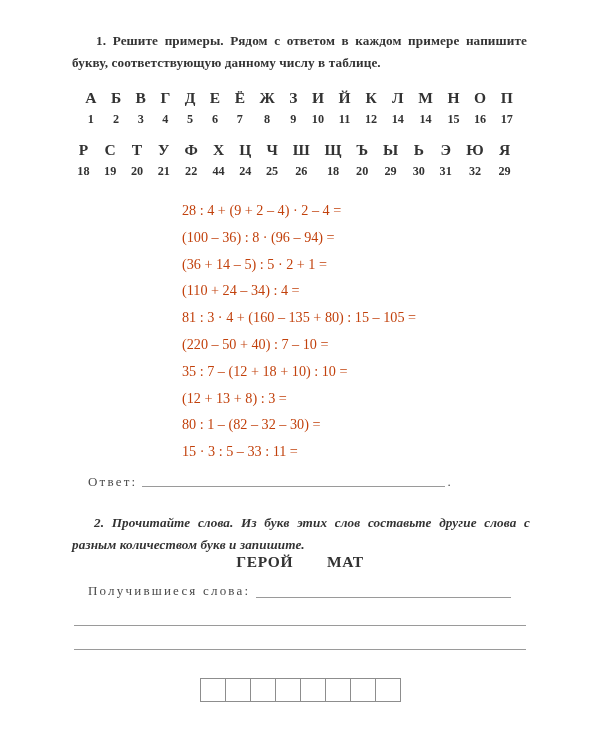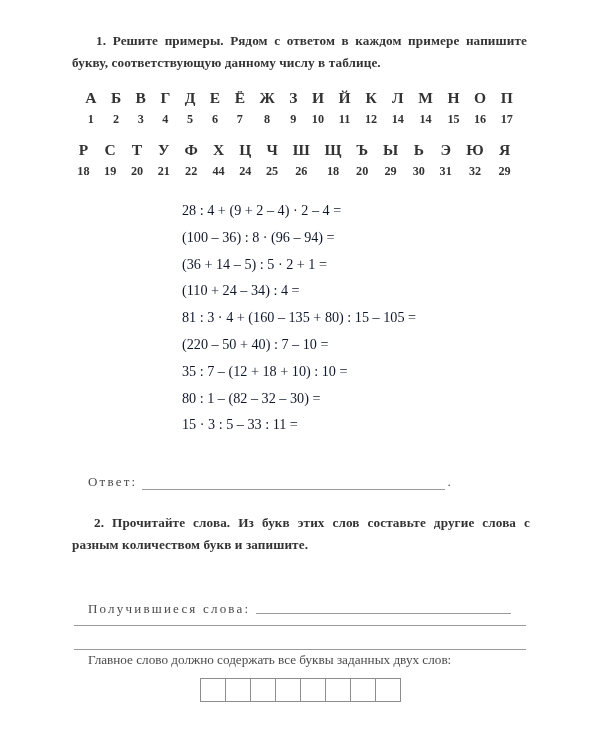--- a/index.html
+++ b/index.html
@@ -40,20 +40,21 @@
     text-align: justify;
     font-family: Liberation Serif, serif;
   }
   #task2-heading {
     position: absolute;
     left: 72px;
     top: 512px;
     width: 458px;
     text-indent: 22px;
     text-align: justify;
+    font-style: italic;
   }
 
   
   .alpha-block {
     position: absolute;
     display: flex;
     justify-content: space-between;
   }
   #alpha-row-1 { left: 78px; top: 88px;  width: 442px; }
   #alpha-row-2 { left: 70px; top: 140px; width: 448px; }
@@ -80,32 +81,32 @@
 
   
   #expressions {
     position: absolute;
     left: 182px;
     top: 197px;
   }
   .expression {
     font-size: 14.2px;
     line-height: 26.8px;
-    color: #0f172a;
+    color: #c2410c;
     white-space: nowrap;
   }
 
   
   #answer-row {
     position: absolute;
     left: 88px;
     top: 474px;
     width: 440px;
     display: flex;
-    align-items: flex-end;
+    align-items: flex-start;
   }
   .spaced-label {
     font-size: 13px;
     letter-spacing: 2.2px;
     color: #4a4a4a;
     white-space: nowrap;
   }
   .rule {
     border-bottom: 1px solid #9a9a9a;
     height: 12px;
@@ -130,24 +131,24 @@
     letter-spacing: 0.6px;
     color: #333333;
   }
   #word-pair .word { display: inline-block; }
   #word-pair .word + .word { margin-left: 34px; }
 
   
   #result-row {
     position: absolute;
     left: 88px;
-    top: 601px;
+    top: 583px;
     width: 445px;
     display: flex;
-    align-items: flex-start;
+    align-items: center;
   }
   #result-rule { width: 255px; margin-left: 6px; }
 
   #blank-line-1 {
     position: absolute;
     left: 74px;
     top: 613px;
     width: 452px;
   }
   #blank-line-2 {
@@ -329,42 +330,43 @@
     </div>
 
   <div id="expressions">
       <div class="expression">28 : 4 + (9 + 2 – 4) · 2 – 4 =</div>
       <div class="expression">(100 – 36) : 8 · (96 – 94) =</div>
       <div class="expression">(36 + 14 – 5) : 5 · 2 + 1 =</div>
       <div class="expression">(110 + 24 – 34) : 4 =</div>
       <div class="expression">81 : 3 · 4 + (160 – 135 + 80) : 15 – 105 =</div>
       <div class="expression">(220 – 50 + 40) : 7 – 10 =</div>
       <div class="expression">35 : 7 – (12 + 18 + 10) : 10 =</div>
+      <div class="expression">(12 + 13 + 8) : 3 =</div>
       <div class="expression">80 : 1 – (82 – 32 – 30) =</div>
       <div class="expression">15 · 3 : 5 – 33 : 11 =</div>
     </div>
 
   <div id="answer-row">
     <span class="spaced-label">Ответ:</span>
     <span class="rule" id="answer-rule"></span>
     <span id="answer-period">.</span>
   </div>
 
   <div class="task-heading" id="task2-heading">2. Прочитайте слова. Из букв этих слов составьте другие слова с разным количеством букв и запишите.</div>
 
+  <div id="word-pair"><span class="word">ГЕРОЙ</span><span class="word">МАТ</span></div>
 
   <div id="result-row">
     <span class="spaced-label">Получившиеся слова:</span>
     <span class="rule" id="result-rule"></span>
   </div>
 
   <div class="rule" id="blank-line-1"></div>
   <div class="rule" id="blank-line-2"></div>
 
-  <div id="final-note">Главное слово должно содержать все буквы заданных двух слов:</div>
 
   <div id="letter-boxes">
       <div class="letter-box"></div>
       <div class="letter-box"></div>
       <div class="letter-box"></div>
       <div class="letter-box"></div>
       <div class="letter-box"></div>
       <div class="letter-box"></div>
       <div class="letter-box"></div>
       <div class="letter-box"></div>

